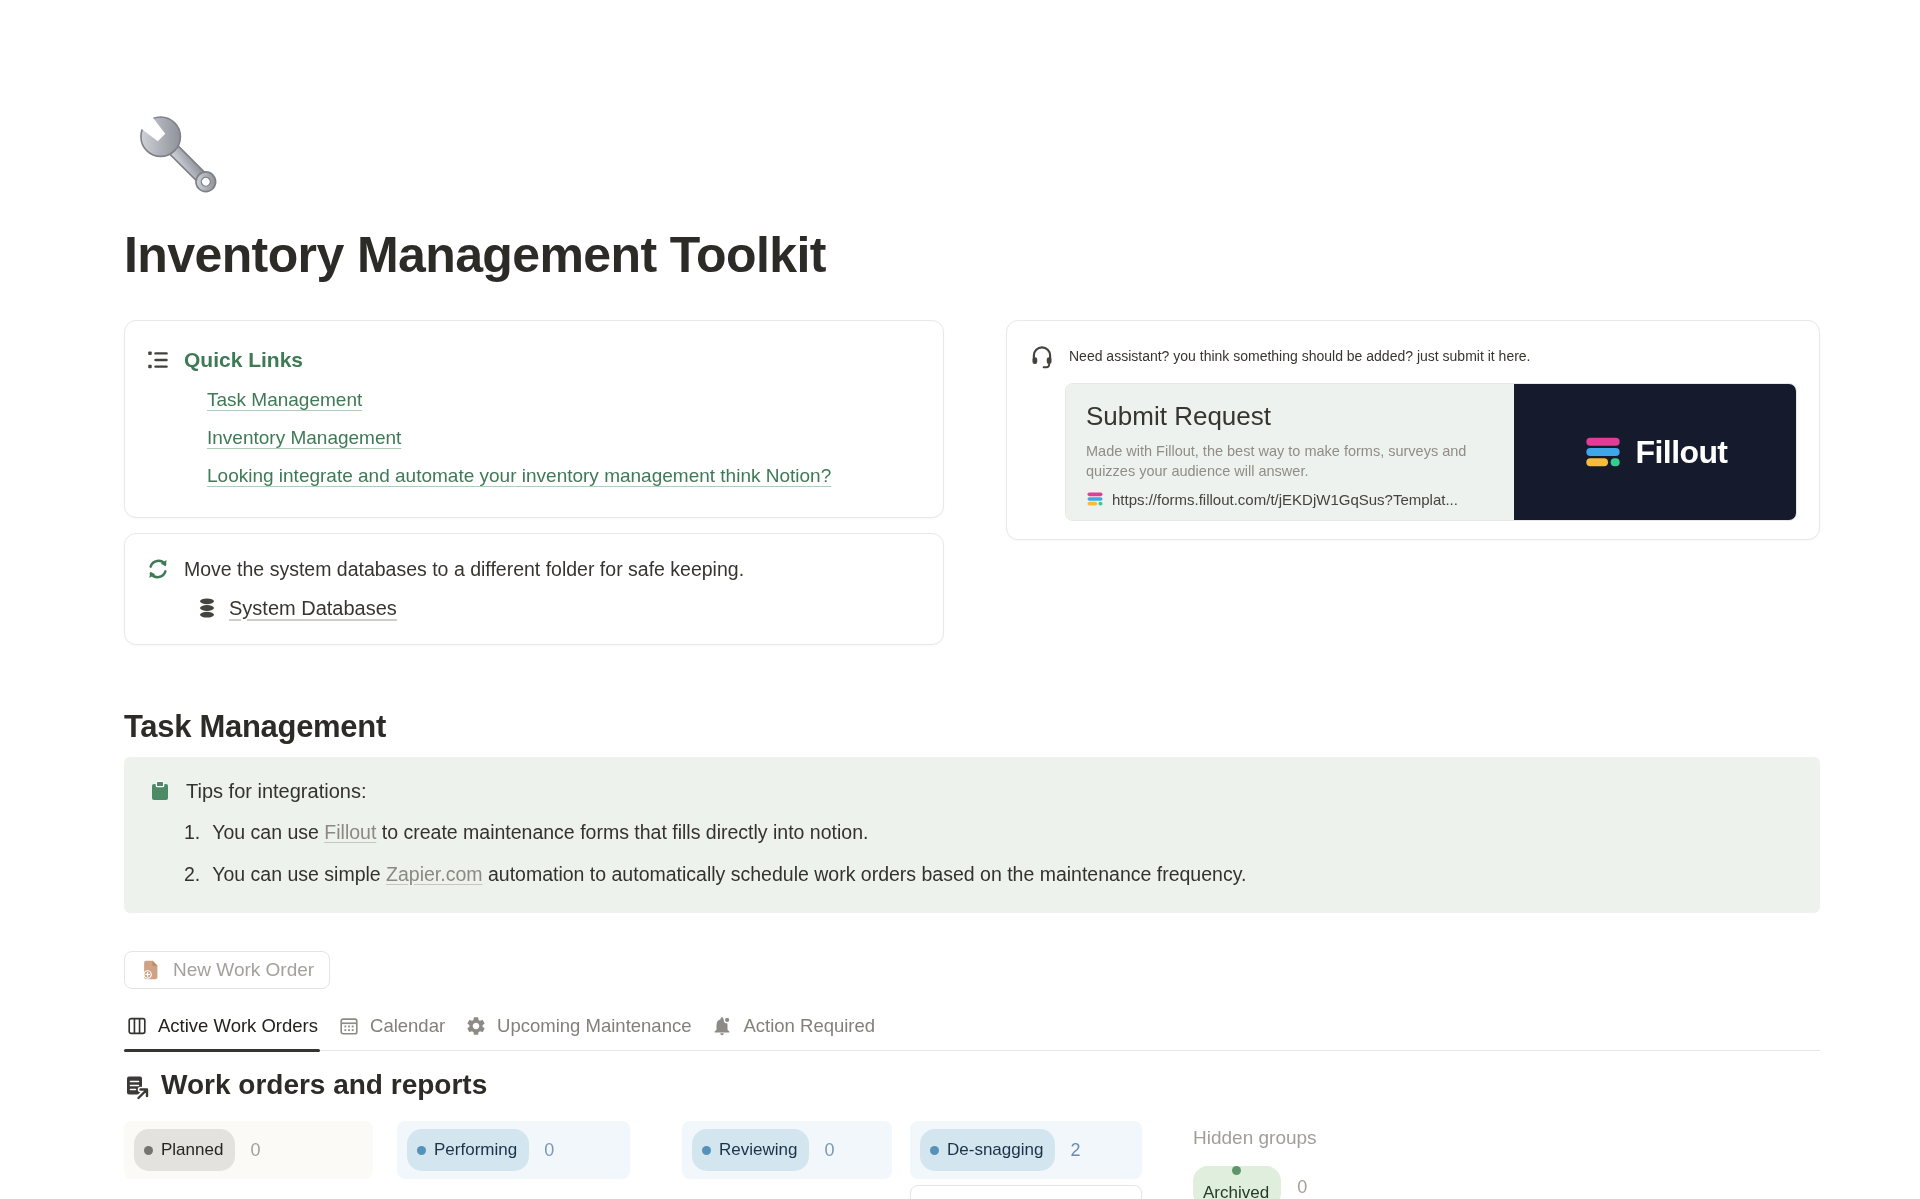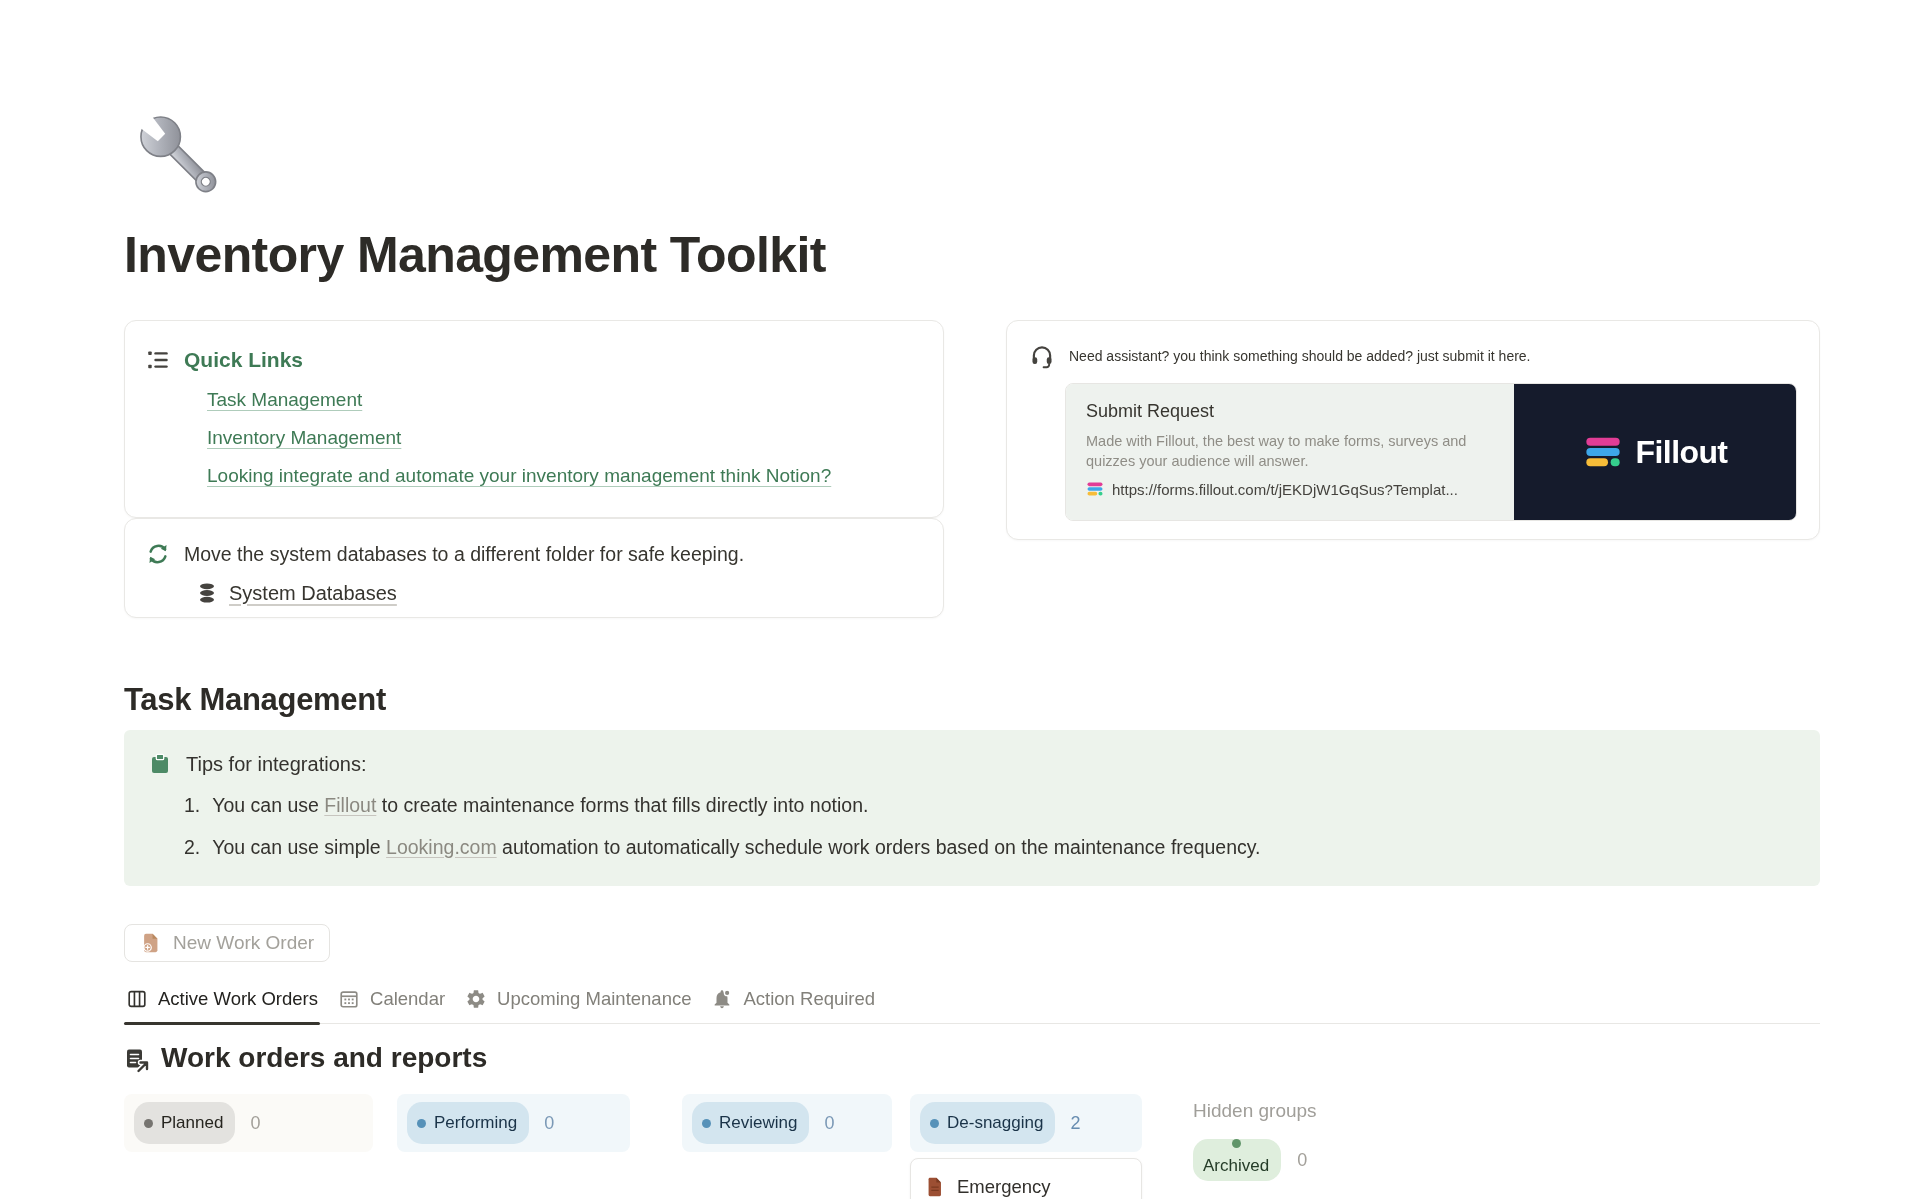--- a/index.html
+++ b/index.html
@@ -20,30 +20,30 @@
   .icon-26 { width:26px; height:26px; flex:none; display:inline-flex; }
   .icon-24 { width:24px; height:24px; flex:none; display:inline-flex; }
   .icon-22 { width:22px; height:22px; flex:none; display:inline-flex; }
 
   .quick-links { padding:26px 20px 30px; }
   .card-head { display:flex; align-items:center; gap:13px; }
   .ql-title { font-size:21px; font-weight:700; color:#3e7a55; }
   .ql-links { margin:16px 0 0 62px; display:flex; flex-direction:column; gap:16px; }
   .green-link { font-size:19px; color:#3e7a55; text-decoration:underline; text-decoration-color:#afccbb; text-underline-offset:4px; cursor:pointer; width:fit-content; white-space:nowrap; }
 
-  .move-callout { padding:22px 20px 12px; }
+  .move-callout { margin-top:15px; padding:22px 20px 24px; }
   .mc-row1 { display:flex; gap:13px; align-items:center; font-size:19.5px; color:#37352f; }
   .mc-row2 { display:flex; gap:10px; align-items:center; margin:14px 0 0 50px; }
   .db-link { font-size:20px; font-weight:500; color:#37352f; text-decoration:underline; text-decoration-color:#cfcdc8; text-underline-offset:4px; cursor:pointer; }
 
   .assistant { padding:22px 22px 18px; }
   .as-head { display:flex; gap:14px; align-items:center; font-size:14px; color:#37352f; white-space:nowrap; }
   .embed { display:flex; margin:14px 0 0 36px; height:138px; border-radius:8px; overflow:hidden; cursor:pointer; border:1px solid #e7e6e3; }
   .embed-left { background:#eef2ee; width:448px; padding:17px 20px; flex:none; }
-  .embed-title { font-size:18px; color:#37352f; }
+  .embed-title { font-size:26px; color:#37352f; }
   .embed-desc { margin-top:9px; font-size:14.5px; line-height:20px; color:#8f8d86; max-width:402px; }
   .embed-url-row { display:flex; gap:8px; align-items:center; margin-top:9px; }
   .embed-url-text { font-size:15px; color:#45433e; }
   .icon-18 { width:18px; height:18px; flex:none; display:inline-flex; }
   .embed-right { background:#151b2c; flex:1; display:flex; align-items:center; justify-content:center; gap:13px; }
   .icon-40 { width:40px; height:40px; flex:none; display:inline-flex; }
   .fillout-name { color:#ffffff; font-size:32px; font-weight:700; letter-spacing:-0.6px; }
 
   h2.section-heading { margin:62px 0 0; font-size:31px; line-height:40px; font-weight:700; color:#2d2b27; letter-spacing:-0.3px; }
 
@@ -223,21 +223,21 @@
         </svg>
       </span>
       <span>Tips for integrations:</span>
     </div>
     <div class="tip-item">
       <span class="tip-num">1.</span>
       <span><span>You can use </span><a class="gray-link">Fillout</a><span> to create maintenance forms that fills directly into notion.</span></span>
     </div>
     <div class="tip-item">
       <span class="tip-num">2.</span>
-      <span><span>You can use simple </span><a class="gray-link">Looking.com</a><span> automation to automatically schedule work orders based on the maintenance frequency.</span></span>
+      <span><span>You can use simple </span><a class="gray-link">Zapier.com</a><span> automation to automatically schedule work orders based on the maintenance frequency.</span></span>
     </div>
   </div>
 
   <button class="new-btn">
     <span class="icon-22">
       <svg viewBox="0 0 24 24" width="22" height="22">
         <path d="M6.5 2h7.2l5.3 5.3V20a2 2 0 0 1-2 2H6.5a2 2 0 0 1-2-2V4a2 2 0 0 1 2-2z" fill="#cfa285"></path>
         <path d="M13.7 2v5.3H19z" fill="#b9895f"></path>
         <circle cx="8.3" cy="16.8" r="4" fill="#cfa285" stroke="#ffffff" stroke-width="1.3"></circle>
         <path d="M8.3 14.9v3.8M6.4 16.8h3.8" stroke="#ffffff" stroke-width="1.3" stroke-linecap="round"></path>

